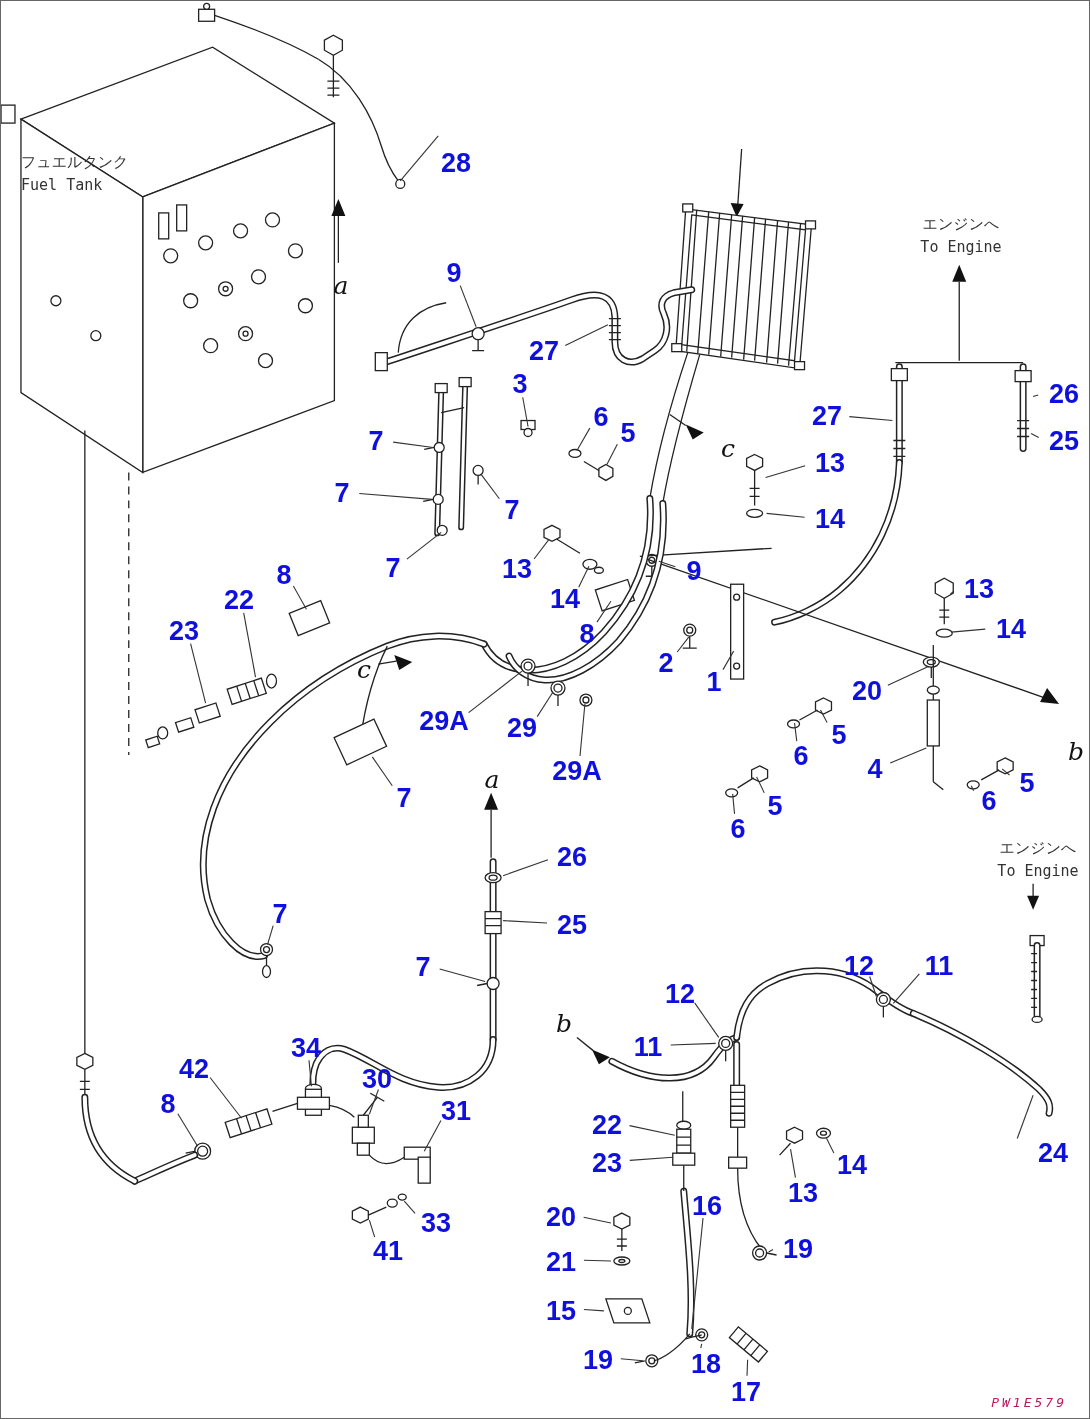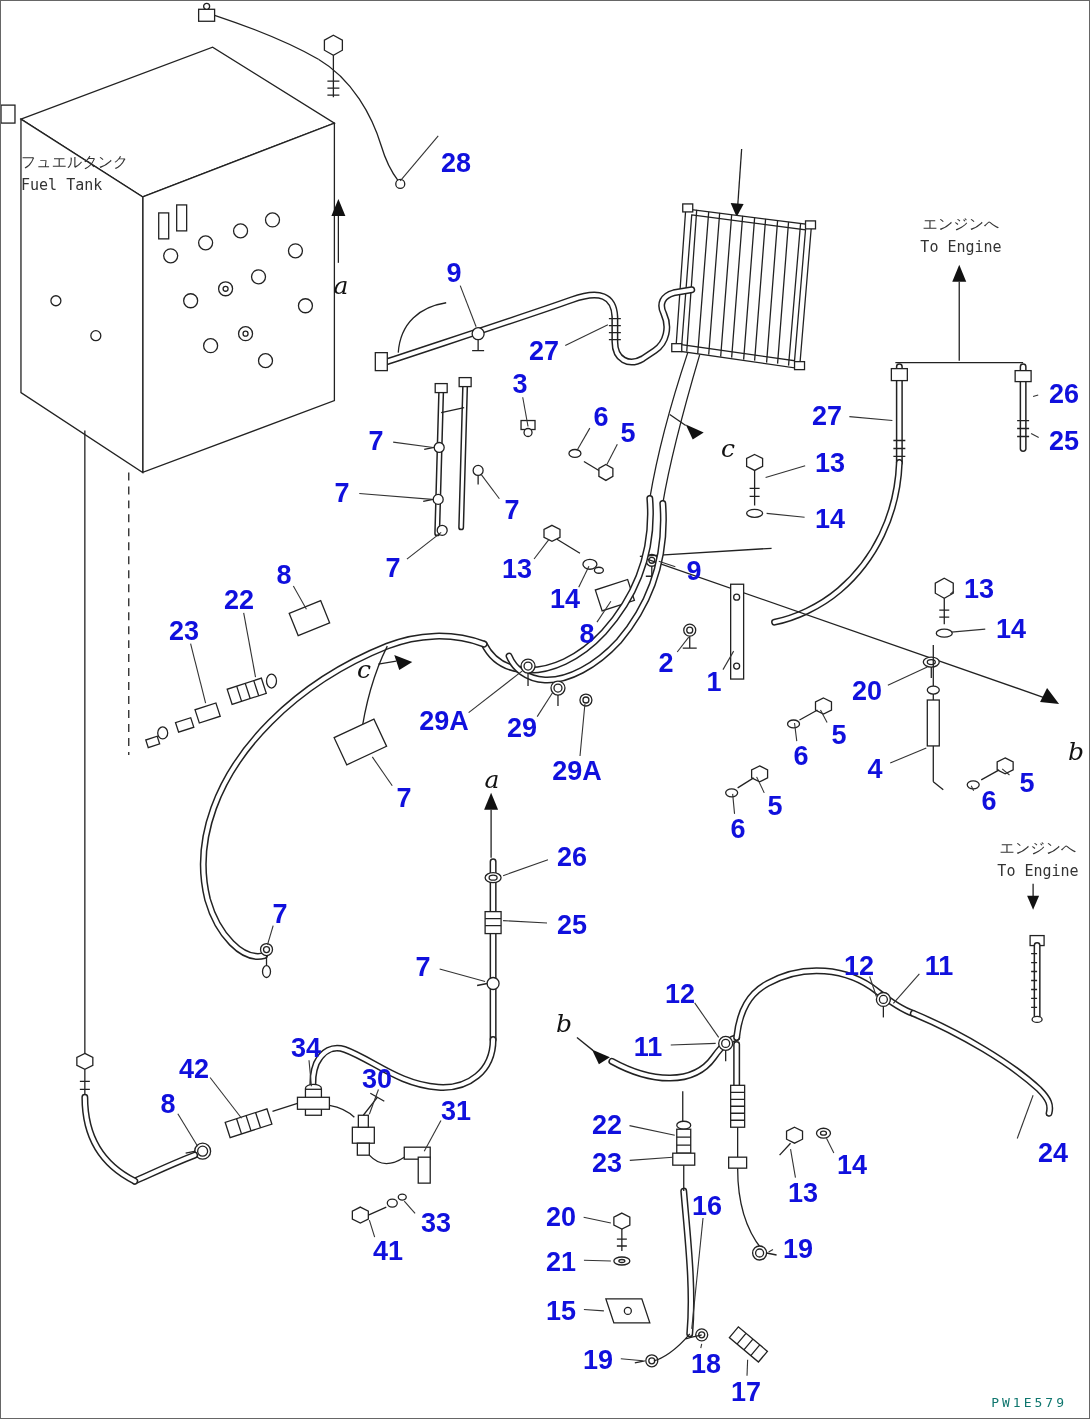--- a/index.html
+++ b/index.html
@@ -29,21 +29,21 @@
     font-family:"DejaVu Serif",serif;font-style:italic;font-size:25px;color:#111;z-index:5;
   }
   .label-text{
     position:absolute;font-family:"DejaVu Sans Mono",monospace;
     font-size:15px;color:#333;line-height:1.55;z-index:4;
   }
   .label-text.centered{text-align:center;}
   .watermark{
     position:absolute;right:22px;bottom:8px;
     font-family:"DejaVu Sans Mono",monospace;font-size:13px;
-    color:#0f766e;letter-spacing:3px;z-index:4;
+    color:#be185d;letter-spacing:3px;z-index:4;font-style:italic;
   }
 </style>
 </head>
 <body>
 
 <div class="stage">
 
   <svg class="art" viewBox="0 0 1090 1419">
 
     <g>

